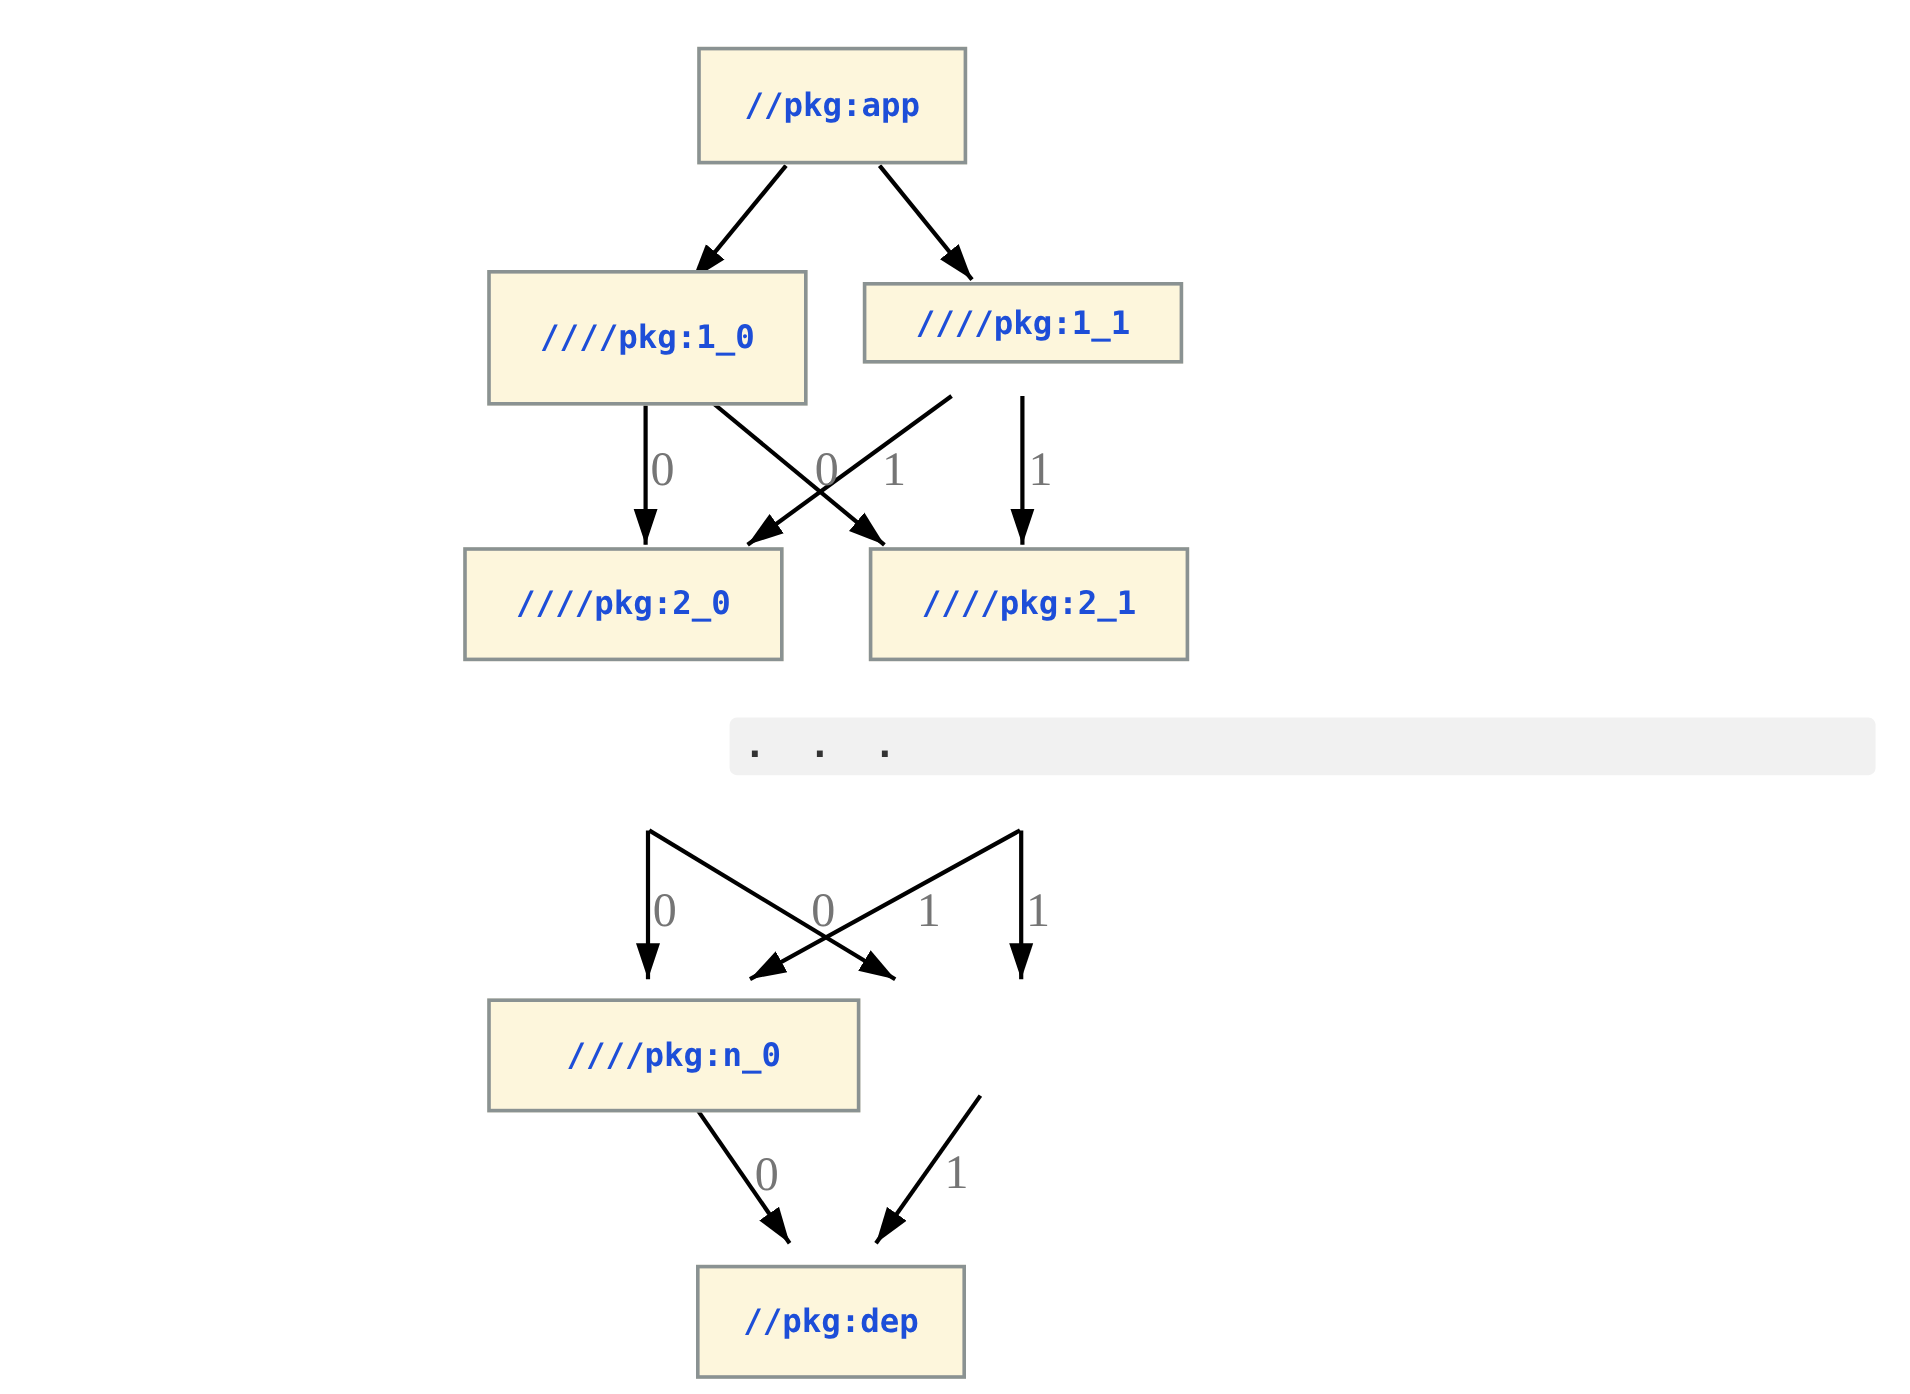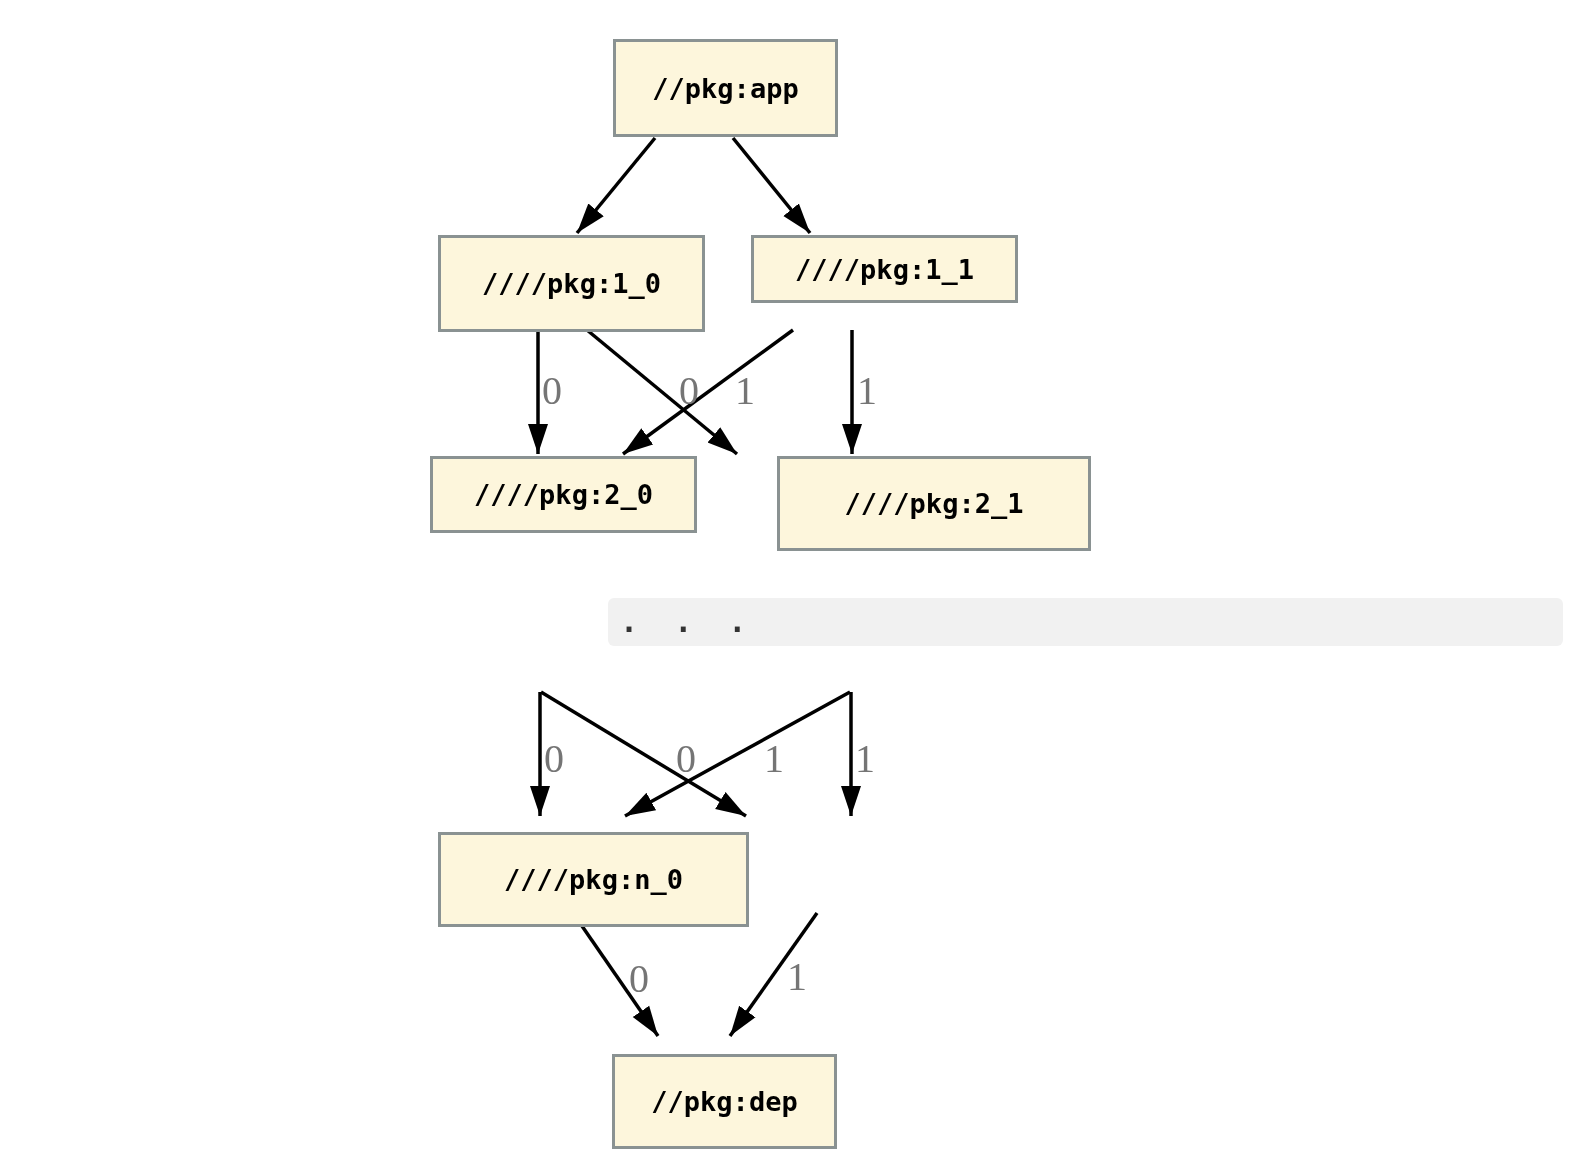--- a/index.html
+++ b/index.html
@@ -7,23 +7,22 @@
     position:relative; width:1592px; height:1162px;
     background:#ffffff; overflow:hidden;
     font-family:"DejaVu Sans Mono", monospace;
   }
   .edges { position:absolute; left:0; top:0; width:1592px; height:1162px; }
   .node {
     position:absolute; box-sizing:border-box;
     background:#fdf6dc; border:3px solid #8a9292;
     display:flex; align-items:center; justify-content:center;
     font-family:"DejaVu Sans Mono", monospace;
-    font-weight:700; font-size:27px; color:#000000;
+    font-weight:700; font-size:27px; color:#1d4ed8;
     white-space:nowrap;
-    margin-left:32px;
   }
   .elabel {
     position:absolute; transform:translate(-50%,-50%);
     font-family:"Liberation Serif", serif;
     font-size:40px; font-weight:400; color:#757575;
     line-height:1; white-space:nowrap;
   }
   .ellipsis-bar {
     position:absolute; left:608px; top:598px; width:955px; height:48px;
     background:#f1f1f1; border-radius:6px;
@@ -62,33 +61,33 @@
 
       <line x1="573" y1="913" x2="658" y2="1036" marker-end="url(#arrow)"></line>
       <line x1="817" y1="913" x2="730" y2="1036" marker-end="url(#arrow)"></line>
     </g>
   </svg>
 
   <div class="node" style="left:581px;top:39px;width:225px;height:98px">
     <span>//pkg:app</span>
   </div>
 
-  <div class="node" style="left:406px;top:235px;width:267px;height:97px">
+  <div class="node" style="left:406px;top:225px;width:267px;height:113px">
     <span>////pkg:1_0</span>
   </div>
 
   <div class="node" style="left:719px;top:235px;width:267px;height:68px">
     <span>////pkg:1_1</span>
   </div>
 
-  <div class="node" style="left:398px;top:456px;width:267px;height:77px">
+  <div class="node" style="left:386px;top:456px;width:267px;height:95px">
     <span>////pkg:2_0</span>
   </div>
 
-  <div class="node" style="left:745px;top:456px;width:314px;height:95px">
+  <div class="node" style="left:724px;top:456px;width:267px;height:95px">
     <span>////pkg:2_1</span>
   </div>
 
   <div class="node" style="left:406px;top:832px;width:311px;height:95px">
     <span>////pkg:n_0</span>
   </div>
 
 
   <div class="node" style="left:580px;top:1054px;width:225px;height:95px">
     <span>//pkg:dep</span>

